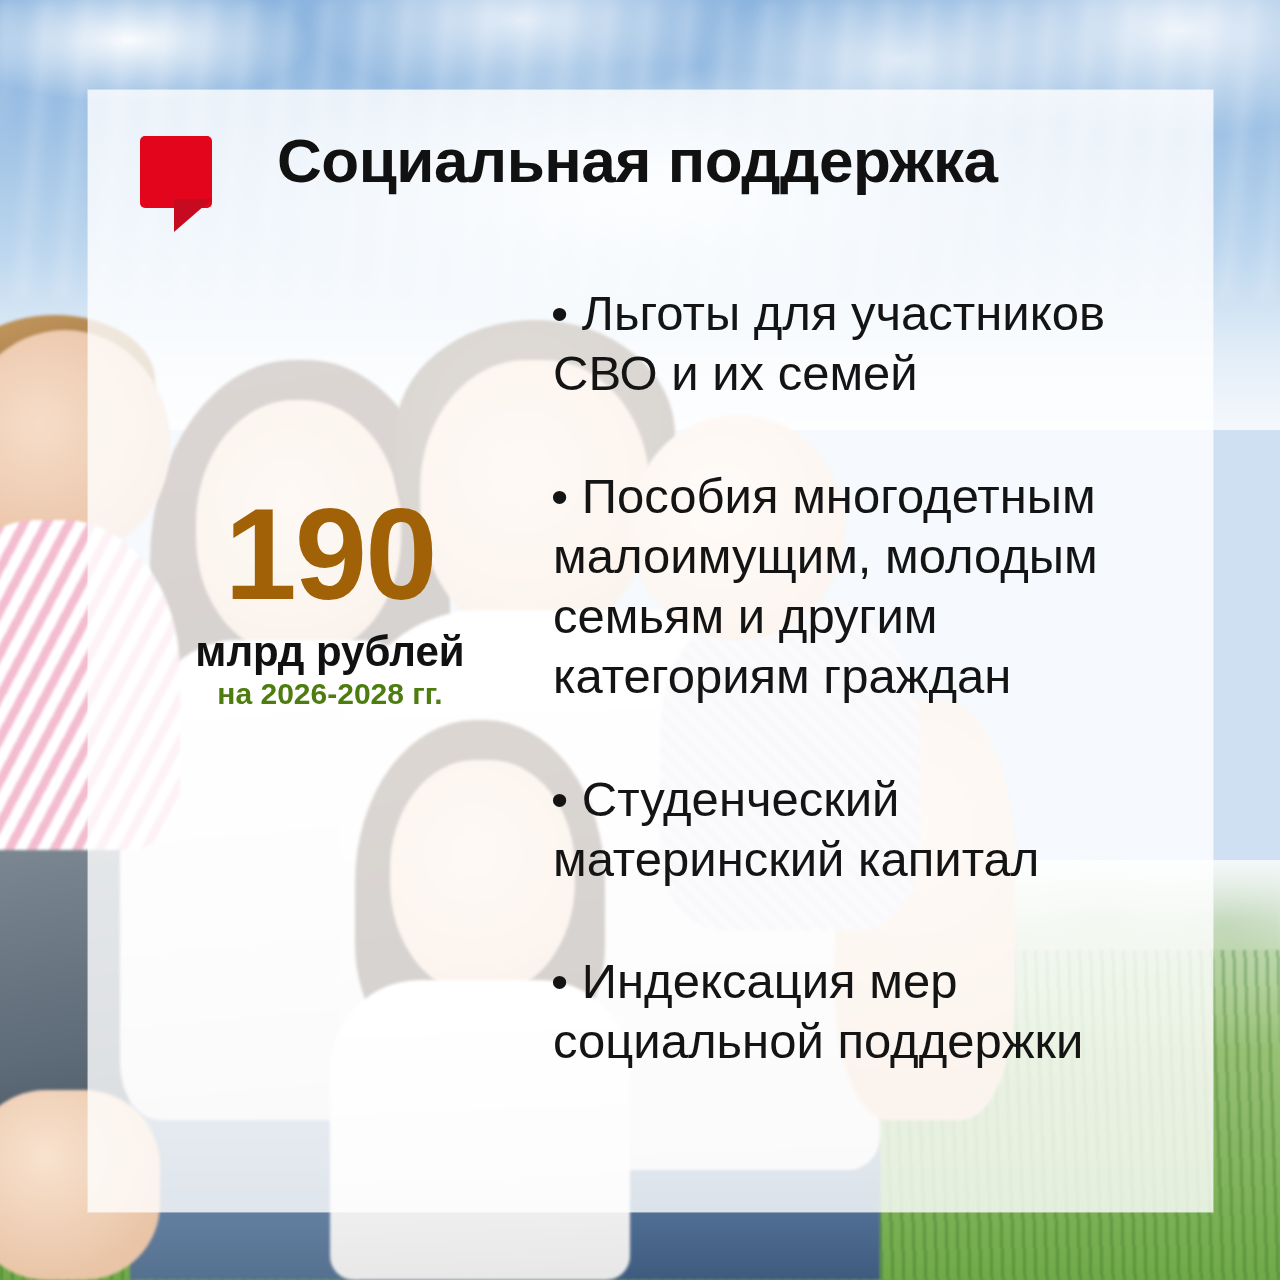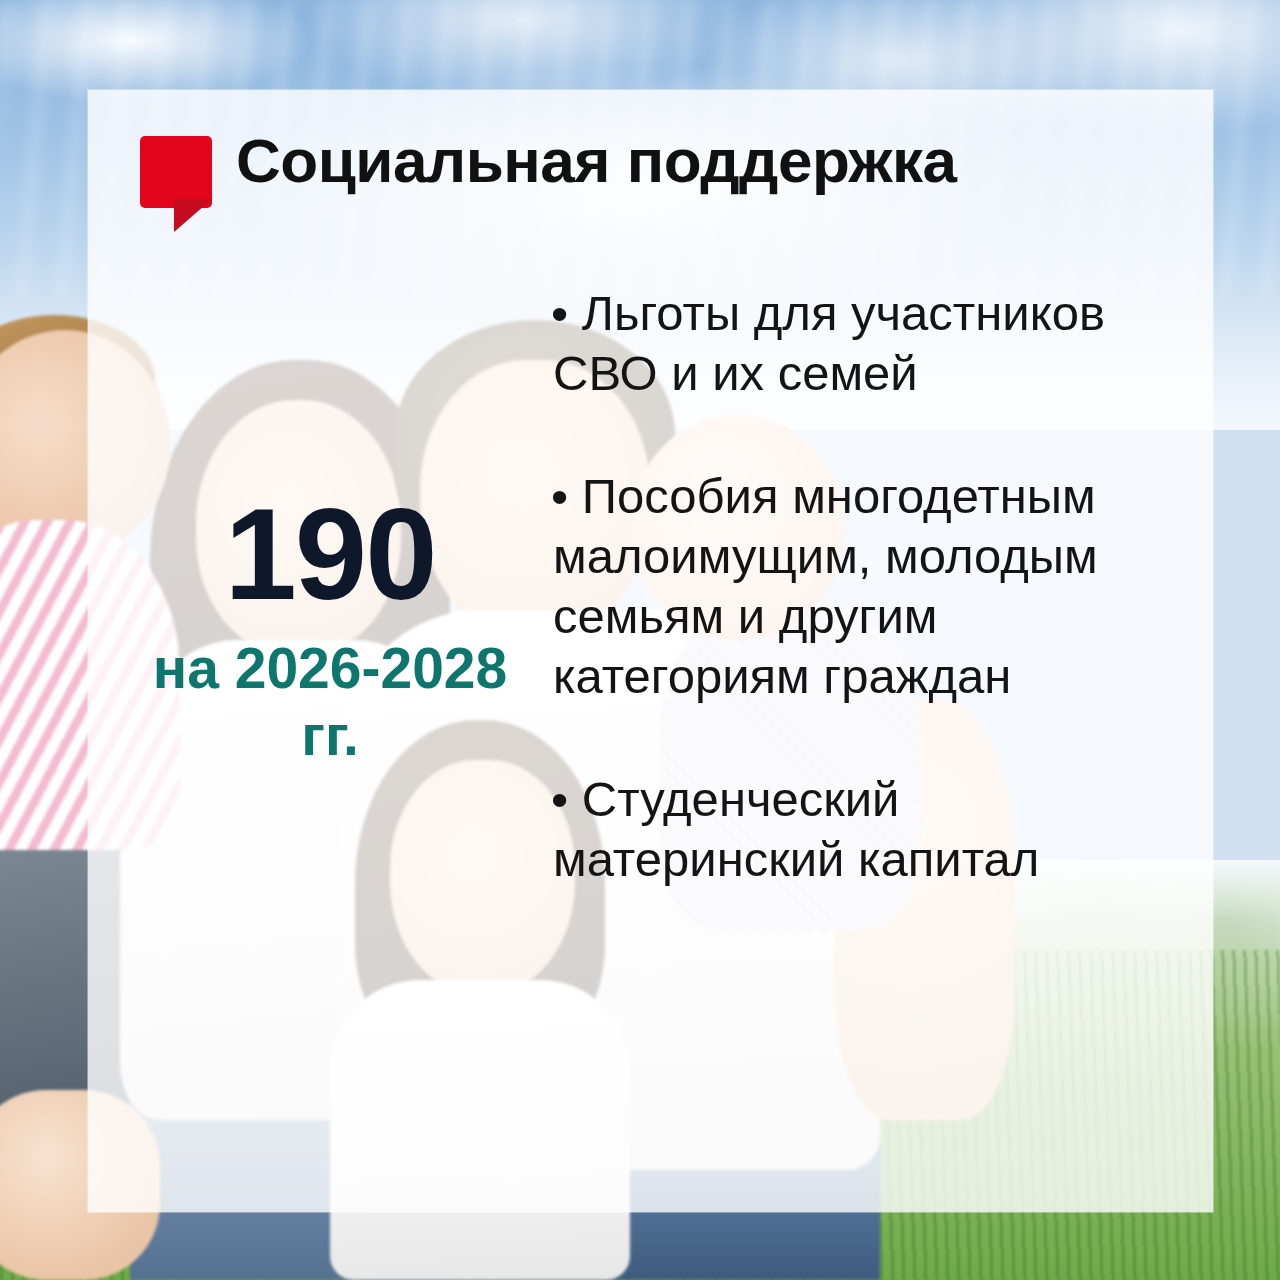--- a/index.html
+++ b/index.html
@@ -244,50 +244,50 @@
     border-top: 33px solid #c60a20;
     border-right: 38px solid transparent;
   }
   .title {
     font-size: 62px;
     font-weight: 700;
     color: #111111;
     letter-spacing: -0.5px;
     line-height: 1;
     white-space: nowrap;
+    margin-left: 41px;
   }
 
   
   .stat {
     position: absolute;
     left: 150px;
     top: 495px;
     width: 360px;
     text-align: center;
   }
   .stat-number {
     font-size: 130px;
     font-weight: 700;
-    color: #0f172a;
+    color: #a16207;
     line-height: .92;
     letter-spacing: -2px;
   }
   .stat-unit {
     font-size: 42px;
     font-weight: 700;
     color: #111111;
     line-height: 1.18;
     margin-top: 12px;
   }
   .stat-period {
-    font-size: 57px;
+    font-size: 30px;
     font-weight: 700;
-    color: #0f766e;
+    color: #4d7c0f;
     line-height: 1.18;
-    margin-top: 20px;
   }
 
   
   .bullets {
     position: absolute;
     left: 535px;
     top: 283px;
     width: 640px;
   }
   .bullet {
@@ -346,31 +346,36 @@
   <div class="header">
     <div class="bubble-icon">
       <div class="box"></div>
       <div class="tail"></div>
     </div>
     <div class="title">Социальная поддержка</div>
   </div>
 
   <div class="stat">
     <div class="stat-number">190</div>
+    <div class="stat-unit">млрд рублей</div>
     <div class="stat-period">на 2026-2028 гг.</div>
   </div>
 
   <div class="bullets">
     <div class="bullet">
       <span class="dot">•</span>
       <span>Льготы для участников СВО и их семей</span>
     </div>
     <div class="bullet">
       <span class="dot">•</span>
       <span>Пособия многодетным малоимущим, молодым семьям и другим категориям граждан</span>
     </div>
     <div class="bullet">
       <span class="dot">•</span>
       <span>Студенческий материнский капитал</span>
     </div>
+    <div class="bullet">
+      <span class="dot">•</span>
+      <span>Индексация мер социальной поддержки</span>
+    </div>
   </div>
 
 </div>
 
 </body></html>

